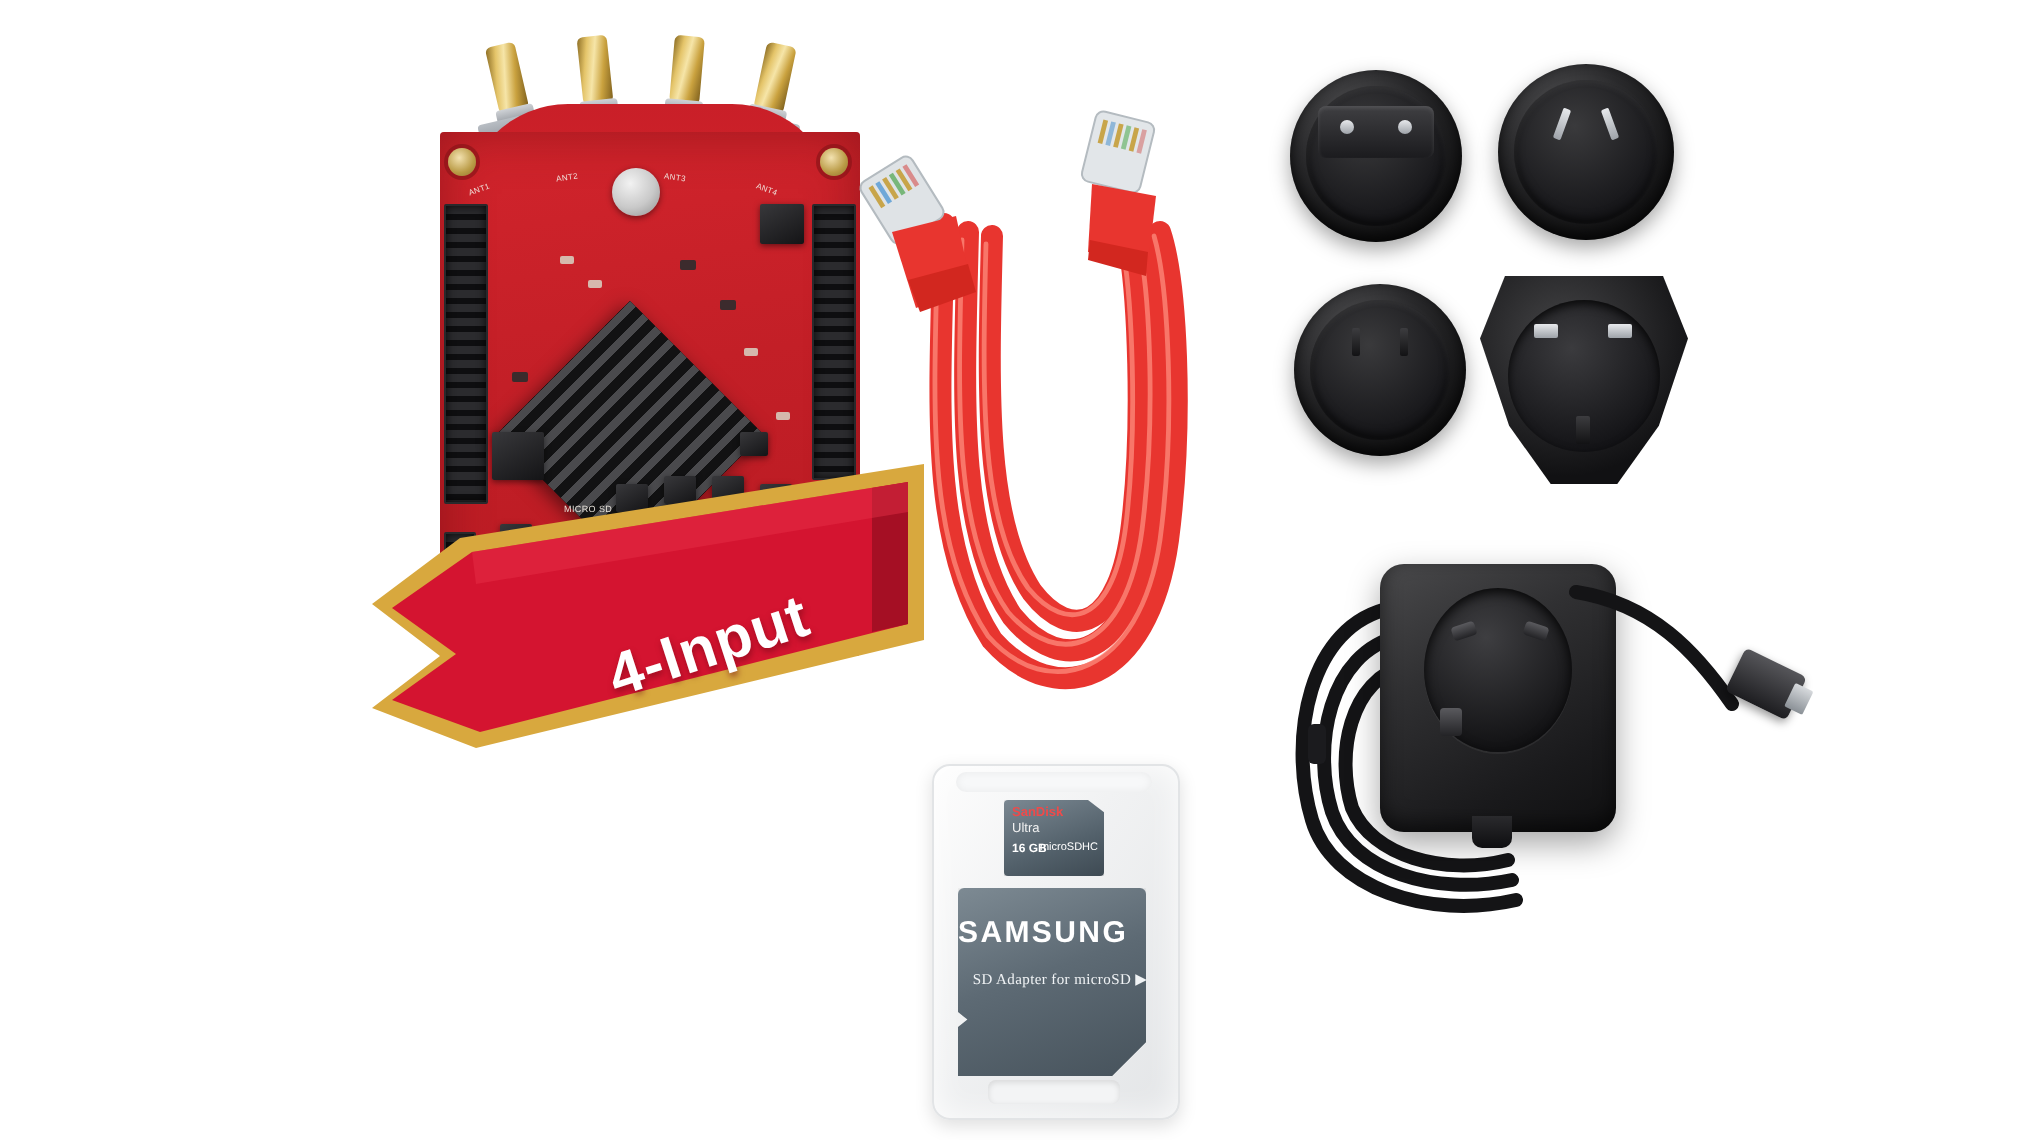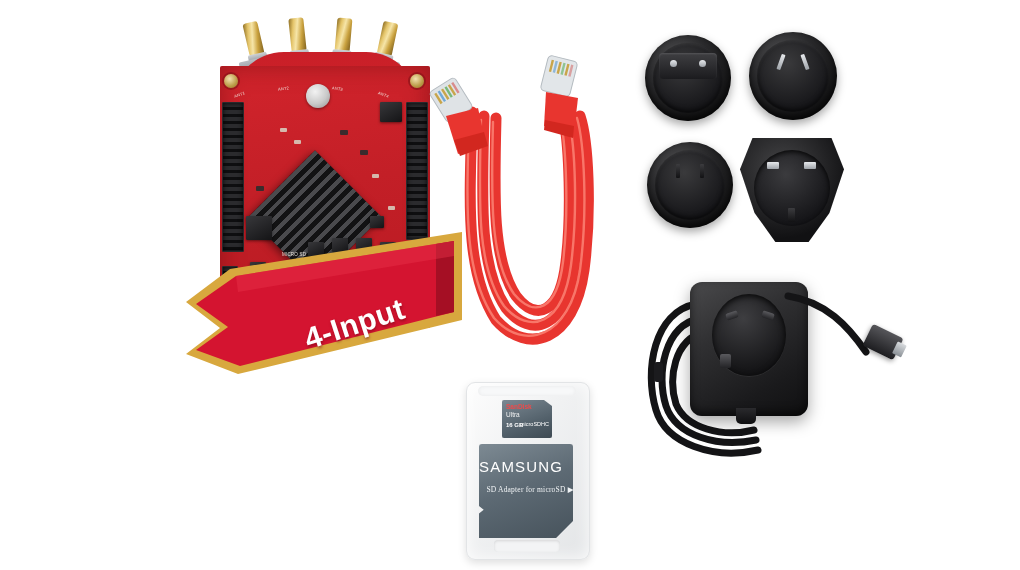--- a/index.html
+++ b/index.html
@@ -183,21 +183,21 @@
   .case-lipB{position:absolute;left:28px;top:158px;width:66px;height:12px;border-radius:4px;background:#f3f4f5;box-shadow:inset 0 1px 3px rgba(0,0,0,.12);}
   .sd-adapter{
     position:absolute;left:13px;top:62px;width:94px;height:94px;
     background:linear-gradient(160deg,#7d8a93 0%,#5d6a74 45%,#47535c 100%);
     border-radius:3px 3px 3px 0;
     clip-path:polygon(0% 0%,100% 0%,100% 82%,82% 100%,0% 100%,0% 74%,5% 70%,0% 66%);
     box-shadow:0 2px 6px rgba(0,0,0,.3);
   }
   .sd-brand{
     position:absolute;left:0;top:14px;width:75px;text-align:center;
-    color:#ffffff;font-size:15px;font-weight:normal;letter-spacing:1.2px;
+    color:#ffffff;font-size:15px;font-weight:bold;letter-spacing:1.2px;
     font-family:"Liberation Sans", sans-serif;
   }
   .sd-sub{
     position:absolute;left:0;top:41px;width:102px;text-align:center;
     color:#f0f3f5;font-size:7.5px;letter-spacing:.2px;
     font-family:Liberation Serif, serif;
   }
   .microsd{
     position:absolute;left:36px;top:18px;width:50px;height:38px;
     background:linear-gradient(160deg,#7b8892,#53616b 60%,#3e4a53);

